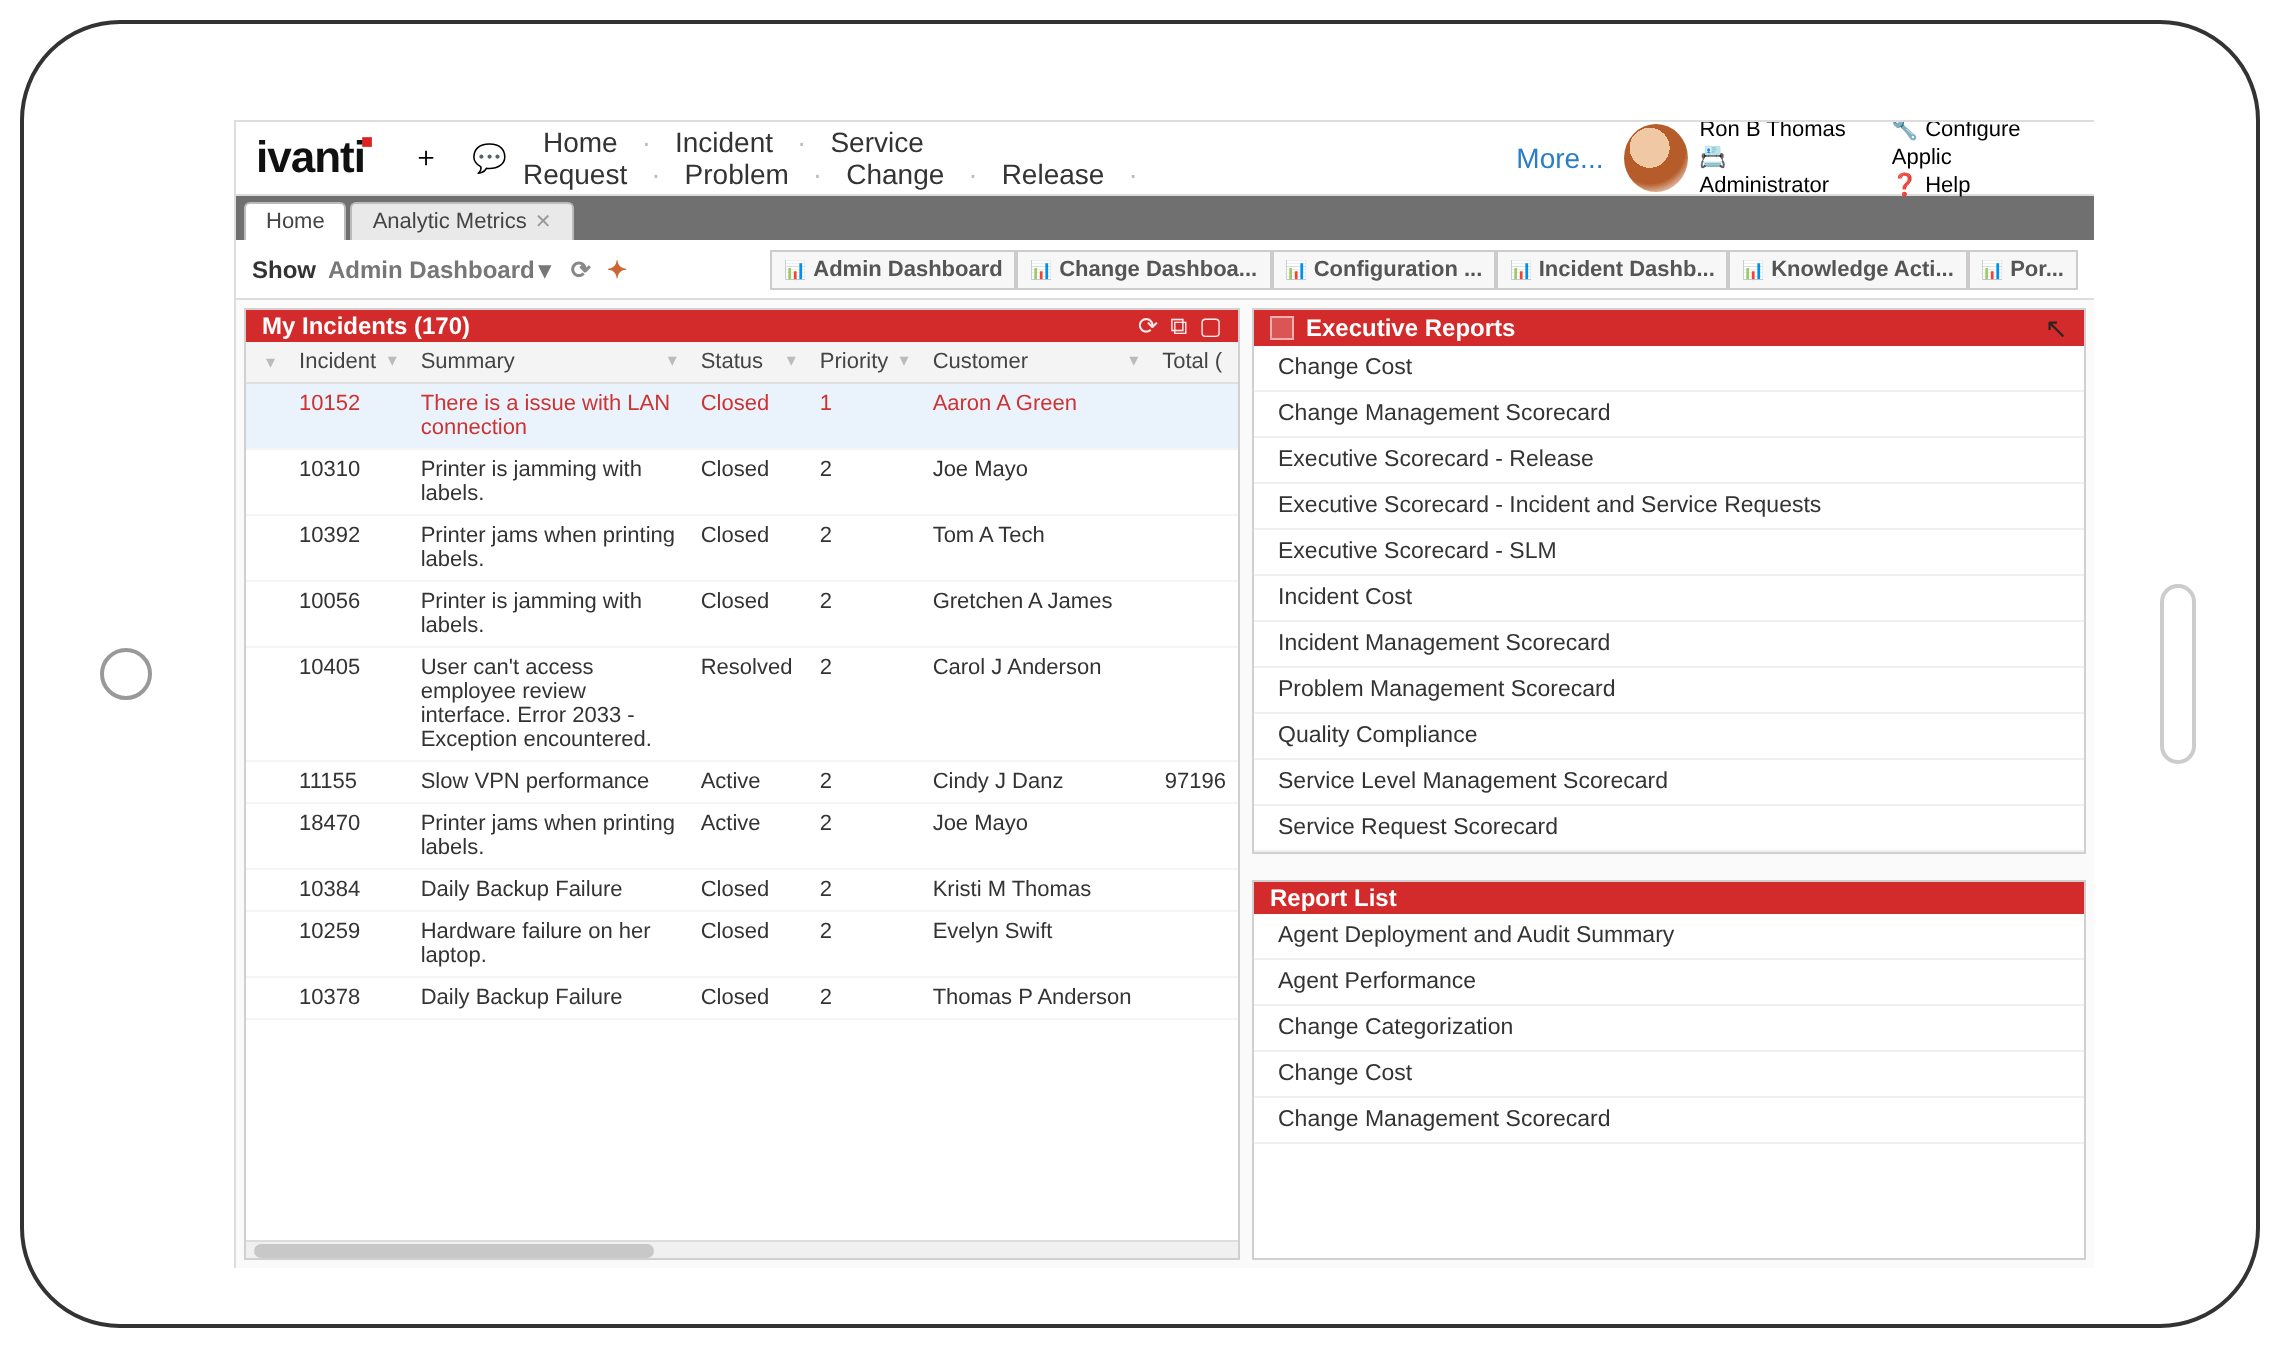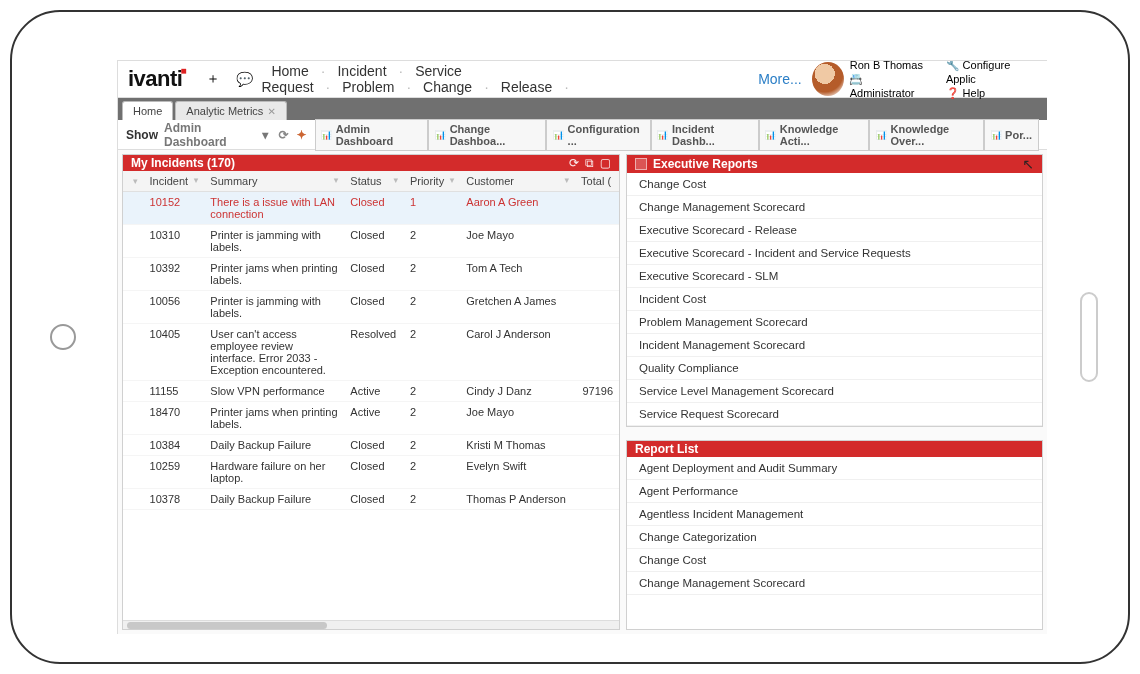--- a/index.html
+++ b/index.html
@@ -288,21 +288,20 @@
       <span class="dashlbl">Admin Dashboard</span>
       <span class="chev">▾</span>
       <span class="tbicon">⟳</span>
       <span class="tbicon plus">✦</span>
       <div class="dashtabs" id="dashtabs">
           <div class="dashtab">Admin Dashboard</div>
           <div class="dashtab">Change Dashboa...</div>
           <div class="dashtab">Configuration ...</div>
           <div class="dashtab">Incident Dashb...</div>
           <div class="dashtab">Knowledge Acti...</div>
-          <div class="dashtab">Knowledge Over...</div>
           <div class="dashtab">Por...</div>
         </div>
     </div>
 
     <div class="content">
       <div class="pane-left">
         <div class="widget">
           <div class="widget-hdr">
             <span>My Incidents (170)</span>
             <span class="hdricons">
@@ -435,36 +434,35 @@
                 <span class="cursor-arrow" style="position:static">↖</span>
               </span>
           </div>
           <div class="widget-body" id="exec-body">
               <a class="execlink">Change Cost</a>
               <a class="execlink">Change Management Scorecard</a>
               <a class="execlink">Executive Scorecard - Release</a>
               <a class="execlink">Executive Scorecard - Incident and Service Requests</a>
               <a class="execlink">Executive Scorecard - SLM</a>
               <a class="execlink">Incident Cost</a>
+              <a class="execlink">Incident Management Scorecard</a>
               <a class="execlink">Problem Management Scorecard</a>
-              <a class="execlink">Incident Management Scorecard</a>
               <a class="execlink">Quality Compliance</a>
               <a class="execlink">Service Level Management Scorecard</a>
               <a class="execlink">Service Request Scorecard</a>
             </div>
         </div>
 
         <div class="widget" style="flex:1">
           <div class="widget-hdr">
             <span>Report List</span>
           </div>
           <div class="widget-body" id="reportlist-body">
               <a class="reportlink">Agent Deployment and Audit Summary</a>
               <a class="reportlink">Agent Performance</a>
-              <a class="reportlink">Agentless Incident Management</a>
               <a class="reportlink">Change Categorization</a>
               <a class="reportlink">Change Cost</a>
               <a class="reportlink">Change Management Scorecard</a>
             </div>
         </div>
       </div>
     </div>
 
   </div>
 </div>

